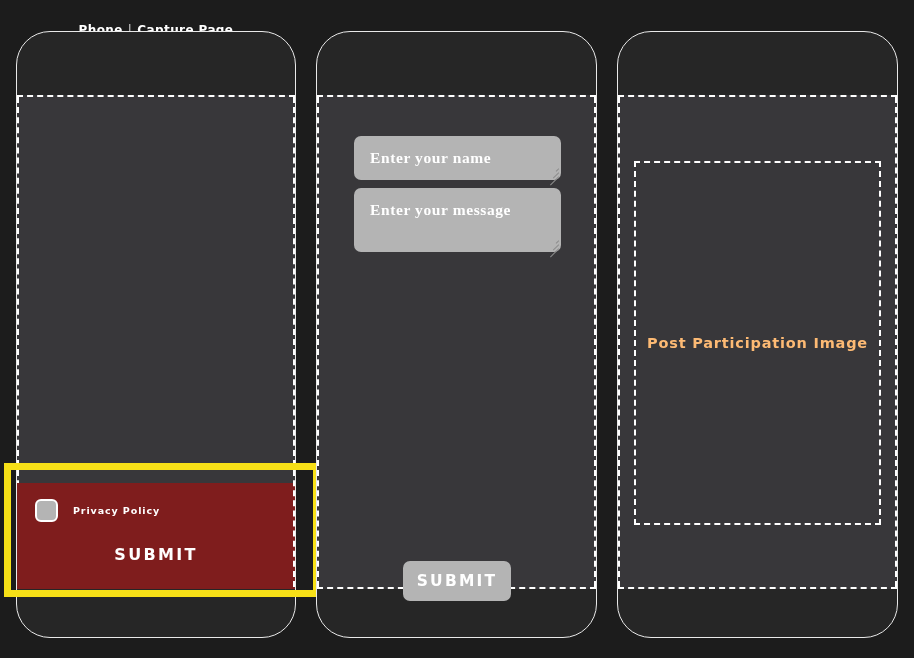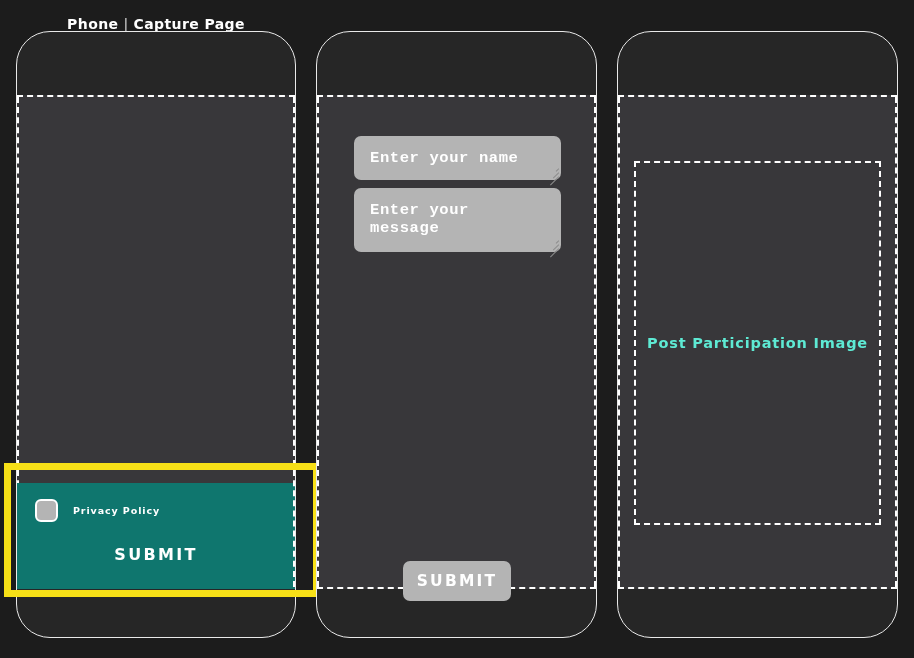--- a/index.html
+++ b/index.html
@@ -15,24 +15,24 @@
   .canvas {
     position: relative;
     width: 914px;
     height: 658px;
     background: #1c1c1c;
   }
 
   
   .col-header {
     position: absolute;
-    top: 14px;
+    top: 20px;
     text-align: center;
     color: #ffffff;
-    font-size: 14px;
+    font-size: 12px;
     font-weight: 700;
     letter-spacing: 0.4px;
     white-space: nowrap;
     line-height: 20px;
   }
   .col-header .sep {
     display: inline-block;
     color: #d8d8d8;
     font-weight: 400;
     padding: 0 5px;
@@ -67,21 +67,21 @@
     border-left: 2px dashed #ffffff;
   }
   .screen::before { left: 0; }
   .screen::after  { right: 0; }
 
   
   .capture-panel {
     position: absolute;
     left: 0;
     right: 0;
-    background: #0f766e;
+    background: #7f1d1d;
   }
   .privacy-row {
     position: absolute;
     left: 18px;
     top: 16px;
     display: flex;
     align-items: center;
     gap: 15px;
   }
   .checkbox {
@@ -118,21 +118,21 @@
     pointer-events: none;
   }
 
   
   .field {
     position: absolute;
     background: #b4b4b4;
     border: none;
     border-radius: 7px;
     color: #ffffff;
-    font-family: Liberation Mono, monospace;
+    font-family: Liberation Serif, serif;
     font-size: 15.5px;
     font-weight: 700;
     letter-spacing: 0.6px;
     padding: 13px 16px;
     resize: none;
     outline: none;
     overflow: hidden;
   }
   .field::placeholder { color: #ffffff; opacity: 1; }
   .resize-grip {
@@ -168,21 +168,21 @@
   
   .image-placeholder {
     position: absolute;
     border: 2px dashed #ffffff;
     background: #38373a;
     display: flex;
     align-items: center;
     justify-content: center;
   }
   .image-placeholder-label {
-    color: #5eead4;
+    color: #fdba74;
     font-size: 14.5px;
     font-weight: 700;
     letter-spacing: 0.8px;
     white-space: nowrap;
   }
 </style>
 </head>
 <body>
 
 <div class="canvas">

